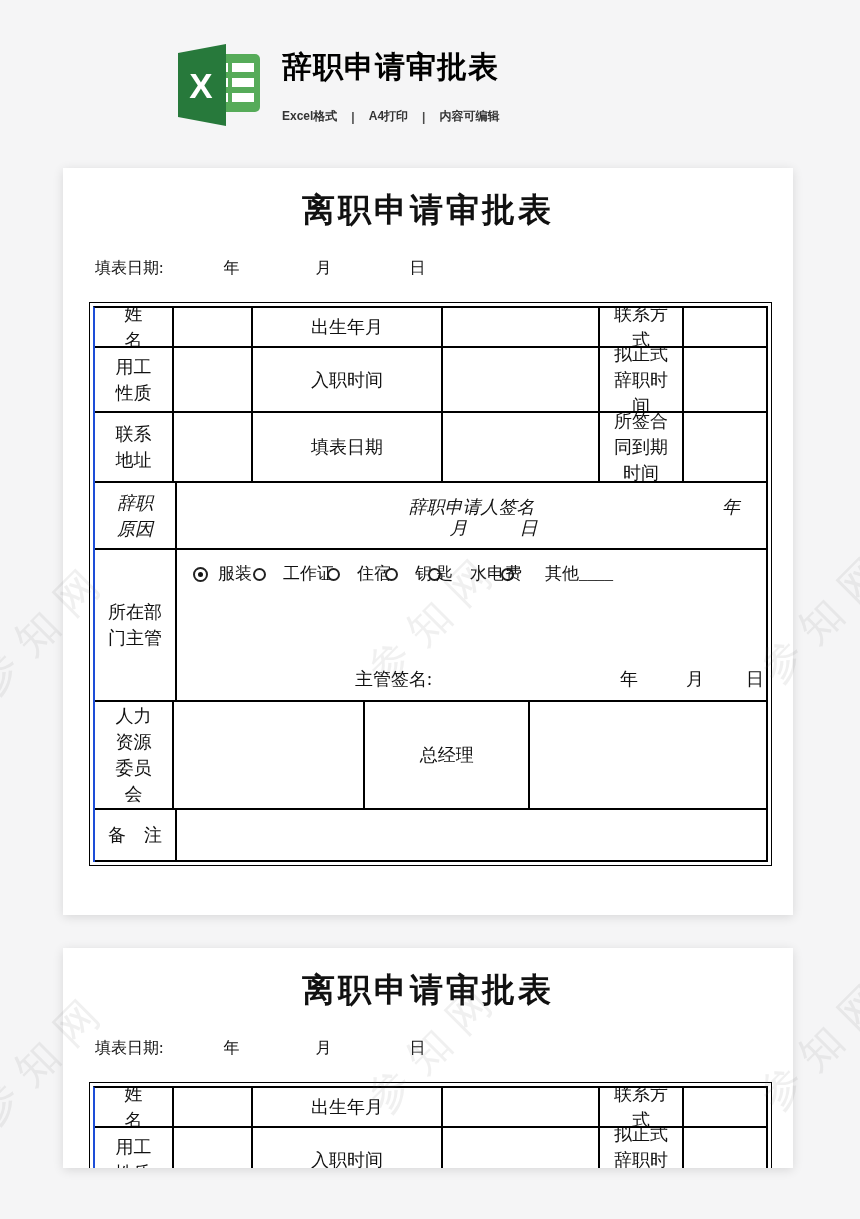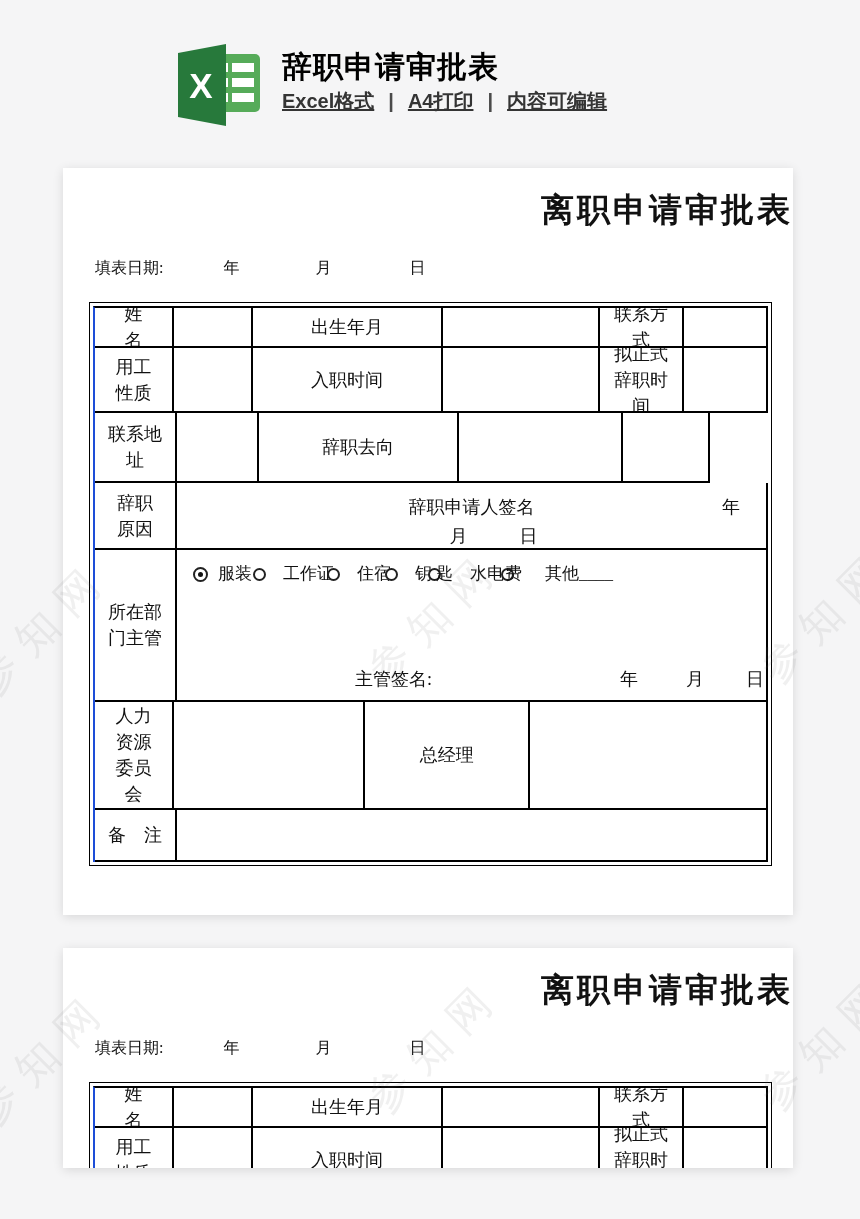--- a/index.html
+++ b/index.html
@@ -26,37 +26,37 @@
 
   
   .tpl-header { position:absolute; left:170px; top:42px; display:flex; align-items:flex-start; }
   .excel-icon { width:94px; height:86px; margin-right:18px; }
   .hdr-text { padding-top:8px; }
   .hdr-title {
     font-size:30px; font-weight:bold; color:#000000;
     letter-spacing:1px; line-height:34px;
     font-family:"Liberation Sans", sans-serif;
   }
-  .hdr-sub { margin-top:4px; font-size:20px; font-weight:bold; color:#343434; display:flex; align-items:center;text-decoration:underline; }
+  .hdr-sub { margin-top:24px; font-size:12px; font-weight:bold; color:#343434; display:flex; align-items:center; }
   .hdr-sub .sep { margin:0 14px; color:#4a4a4a; font-weight:bold; }
 
   
   .card {
     position:absolute; left:63px; width:730px; background:#ffffff;
     box-shadow:0 2px 10px rgba(0,0,0,0.12);
   }
   .card-1 { top:168px; height:747px; }
   .card-2 { top:948px; height:220px; overflow:hidden; }
 
   .page { position:relative; width:730px; height:747px; background:#fff;
           font-family:"Liberation Serif", serif; color:#111; }
 
   .form-title {
     position:absolute; top:20px; left:0; width:100%;
-    text-align:right; font-size:33px; font-weight:bold; letter-spacing:3px;
+    text-align:center; font-size:33px; font-weight:bold; letter-spacing:3px;
   }
 
   .date-row { position:absolute; top:90px; left:32px; font-size:16px; font-weight:500; }
   .date-row .u-year  { margin-left:56px; }
   .date-row .u-month { margin-left:72px; }
   .date-row .u-day   { margin-left:74px; }
 
   
   .tbl-outer {
     position:absolute; top:134px; left:26px; width:683px;
@@ -64,32 +64,32 @@
   }
   .tbl { border-top:2px solid #000; border-left:2px solid #1d4ed8; width:675px; }
   .trow { display:flex; }
   .cell {
     border-right:2px solid #000; border-bottom:2px solid #000;
     display:flex; align-items:center; justify-content:center;
     text-align:center; font-size:18px; line-height:26px; overflow:hidden;
     padding:0 12px; position:relative;
   }
   .h40 { height:40px; } .h65 { height:65px; } .h70 { height:70px; }
-  .h67 { height:67px; } .h172 { height:152px; } .h108 { height:108px; } .h52 { height:52px;justify-content:center; }
+  .h67 { height:67px;font-style:italic; } .h172 { height:152px; } .h108 { height:108px; } .h52 { height:52px;justify-content:center; }
   .w82 { width:82px; } .w170 { width:200px; } .w164 { width:164px; }
   .w88 { width:88px; } .w87 { width:87px; } .w591 { width:591px; }
   .w172c { width:172px; } .w249 { width:249px; }
 
   .cell.clip { padding:0 12px; }
 
   
   .r4-cell { display:block; }
   .r4-line1 { position:absolute; top:11px; left:0; width:100%; text-align:center; }
   .r4-year { position:absolute; top:11px; right:26px; }
-  .r4-line2 { position:absolute; top:40px; left:50%; transform:translateX(-22px); white-space:nowrap; }
+  .r4-line2 { position:absolute; top:32px; left:50%; transform:translateX(-22px); white-space:nowrap; }
   .r4-line2 .d { margin-left:52px; }
 
   
   .r5-cell { display:block; }
   .radio-line { position:absolute; top:11px; left:16px; display:flex; align-items:center; font-size:17px; white-space:nowrap; }
   .opt { display:flex; align-items:center; margin-right:17px; }
   .circ { display:inline-block; width:13px; height:13px; border:2px solid #222; border-radius:50%; background:#fff; flex:none; }
   .circ.sel { position:relative; width:15px; height:15px; margin-right:10px; }
   .circ.sel::after { content:""; position:absolute; left:3px; top:3px; width:5px; height:5px; background:#111; border-radius:50%; }
   .opt .circ.tail  { margin-left:1px; }
@@ -183,23 +183,26 @@
             </div>
           <div class="cell w87 h65"></div>
         </div>
 
         <div class="trow">
           <div class="cell w82 h70">
               <span>联系地址</span>
             </div>
           <div class="cell w82 h70"></div>
           <div class="cell w170 h70">
-              <span>辞职去向</span>
+              <span>填表日期</span>
             </div>
           <div class="cell w164 h70"></div>
+          <div class="cell w88 h70 clip">
+              <span>所签合同到期时间</span>
+            </div>
           <div class="cell w87 h70"></div>
         </div>
 
         <div class="trow">
           <div class="cell w82 h67">
             <span><span>辞职</span><br><span>原因</span></span>
           </div>
           <div class="cell w591 h67 r4-cell">
             <div class="r4-line1">辞职申请人签名</div>
             <div class="r4-year">年</div>

